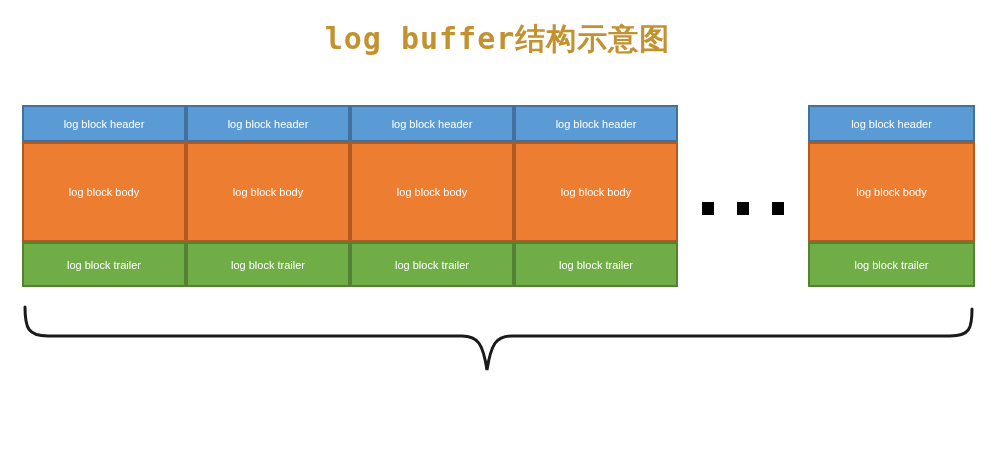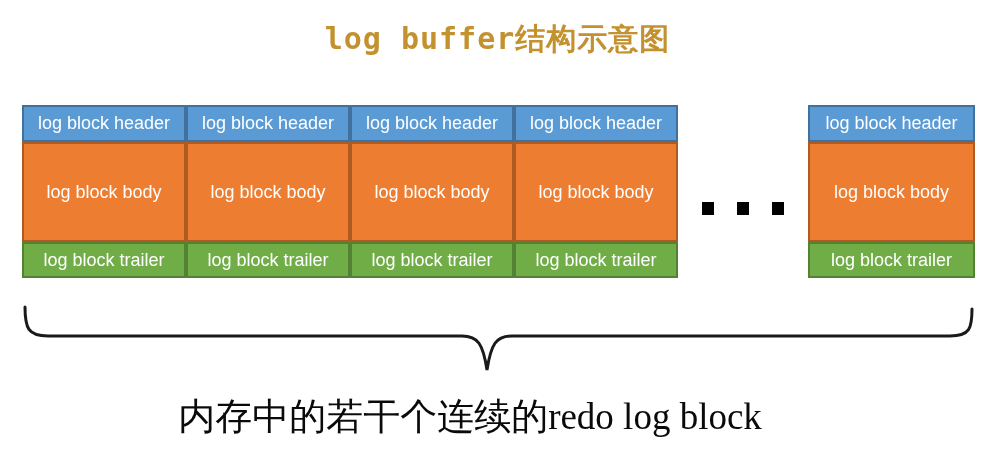--- a/index.html
+++ b/index.html
@@ -38,35 +38,35 @@
     width: 164px;
     height: 198px;
   }
   .log-block.last { width: 167px; }
   .seg {
     box-sizing: border-box;
     display: flex;
     align-items: center;
     justify-content: center;
     color: #ffffff;
-    font-size: 18px;
+    font-size: 11px;
     text-align: left;
   }
   .seg.header {
     height: 37px;
     background: var(--header-fill, #5B9BD5);
     border: 2px solid var(--header-border, #41719C);
   }
   .seg.body {
     height: 100px;
     background: var(--body-fill, #ED7D31);
     border: 2px solid var(--body-border, #AE5A21);
   }
   .seg.trailer {
-    height: 36px;
+    height: 45px;
     background: var(--trailer-fill, #70AD47);
     border: 2px solid var(--trailer-border, #548235);
   }
   .ellipsis-gap {
     width: 130px;
     display: flex;
     align-items: center;
     justify-content: center;
     gap: 23px;
     margin-top: 8px;
@@ -154,16 +154,15 @@
   <svg class="brace-svg" viewBox="0 0 995 459" xmlns="http://www.w3.org/2000/svg">
     <path d="M 25 307
              C 25 328, 28 336, 48 336
              L 462 336
              C 478 336, 483 344, 487 370
              C 491 344, 496 336, 512 336
              L 950 336
              C 970 336, 972 328, 972 309" fill="none" stroke="#1A1A1A" stroke-width="3" stroke-linecap="round"></path>
   </svg>
 
-  <div class="caption">内存中的若干个连续的redo log block</div>
 
 
 </div>
 
 </body></html>

